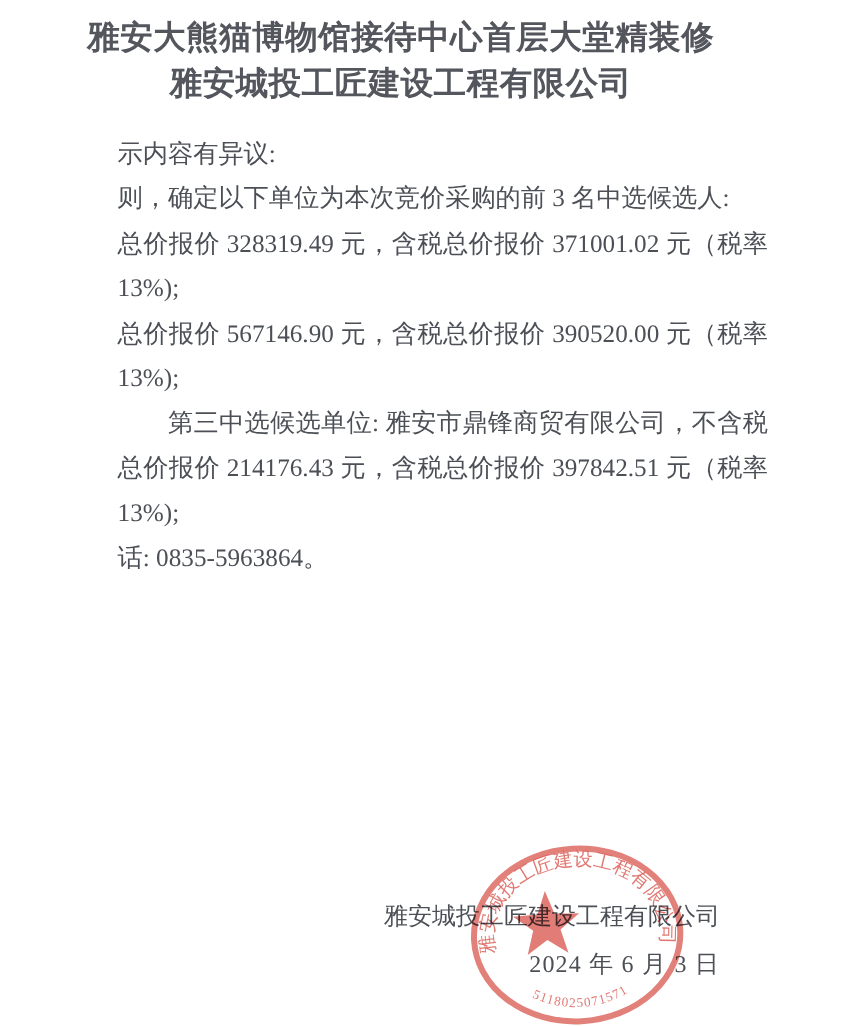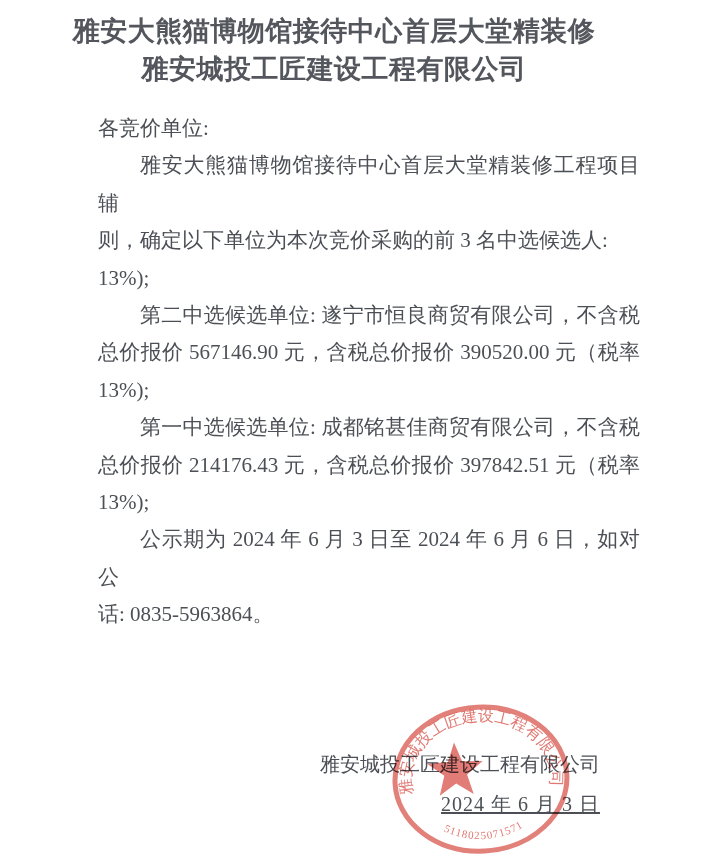--- a/index.html
+++ b/index.html
@@ -38,21 +38,21 @@
   .doc-body .line.indent { text-indent: 2em; }
   .signature {
     position: absolute;
     top: 751px;
     right: 108px;
     text-align: right;
     font-size: 20px;
     color: #4c5056;
     line-height: 26px;
   }
-  .signature .sig-date { margin-top: 14px; letter-spacing: 1px; text-decoration: underline; }
+  .signature .sig-date { margin-top: 14px; letter-spacing: 1px; }
   .seal {
     position: absolute;
     left: 388px;
     top: 700px;
     width: 190px;
     height: 160px;
     opacity: 0.88;
     mix-blend-mode: multiply;
     transform: rotate(-3deg);
     pointer-events: none;
@@ -63,31 +63,29 @@
 <body>
 
 <div class="page">
 
   <div class="doc-title">
     <div>雅安大熊猫博物馆接待中心首层大堂精装修</div>
     <div>雅安城投工匠建设工程有限公司</div>
   </div>
 
   <div class="doc-body">
-      <div class="line">各竞价单位:</div>
-      <div class="line fill indent">雅安大熊猫博物馆接待中心首层大堂精装修工程项目辅</div>
+      <div class="line">示内容有异议:</div>
       <div class="line">则，确定以下单位为本次竞价采购的前 3 名中选候选人:</div>
+      <div class="line fill">总价报价 328319.49 元，含税总价报价 371001.02 元（税率</div>
       <div class="line">13%);</div>
-      <div class="line fill indent">第二中选候选单位: 遂宁市恒良商贸有限公司，不含税</div>
       <div class="line fill">总价报价 567146.90 元，含税总价报价 390520.00 元（税率</div>
       <div class="line">13%);</div>
-      <div class="line fill indent">第一中选候选单位: 成都铭甚佳商贸有限公司，不含税</div>
+      <div class="line fill indent">第三中选候选单位: 雅安市鼎锋商贸有限公司，不含税</div>
       <div class="line fill">总价报价 214176.43 元，含税总价报价 397842.51 元（税率</div>
       <div class="line">13%);</div>
-      <div class="line fill indent">公示期为 2024 年 6 月 3 日至 2024 年 6 月 6 日，如对公</div>
       <div class="line">话: 0835-5963864。</div>
     </div>
 
   <div class="signature">
     <div class="sig-company">雅安城投工匠建设工程有限公司</div>
     <div class="sig-date">2024 年 6 月 3 日</div>
   </div>
 
   <svg class="seal" viewBox="0 0 190 160" xmlns="http://www.w3.org/2000/svg">
     <defs>

